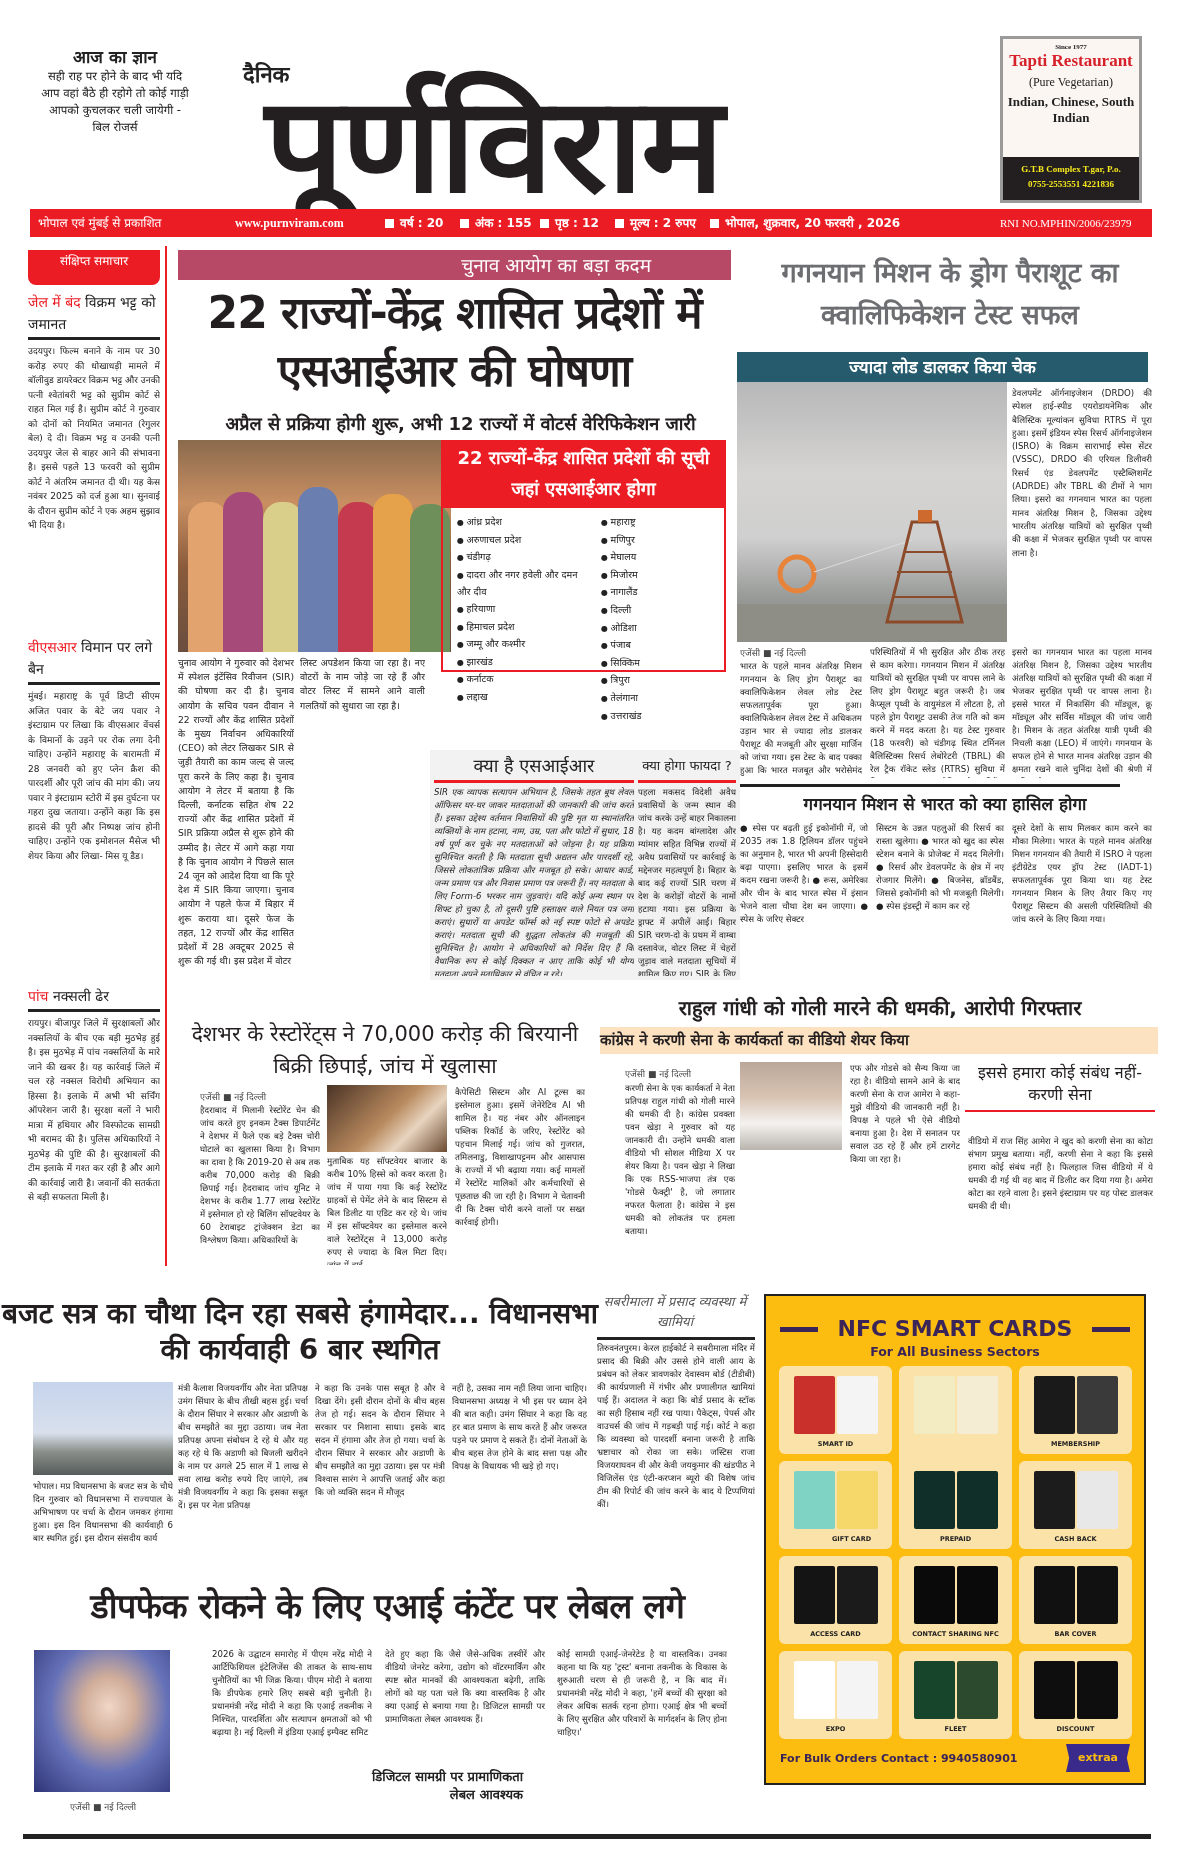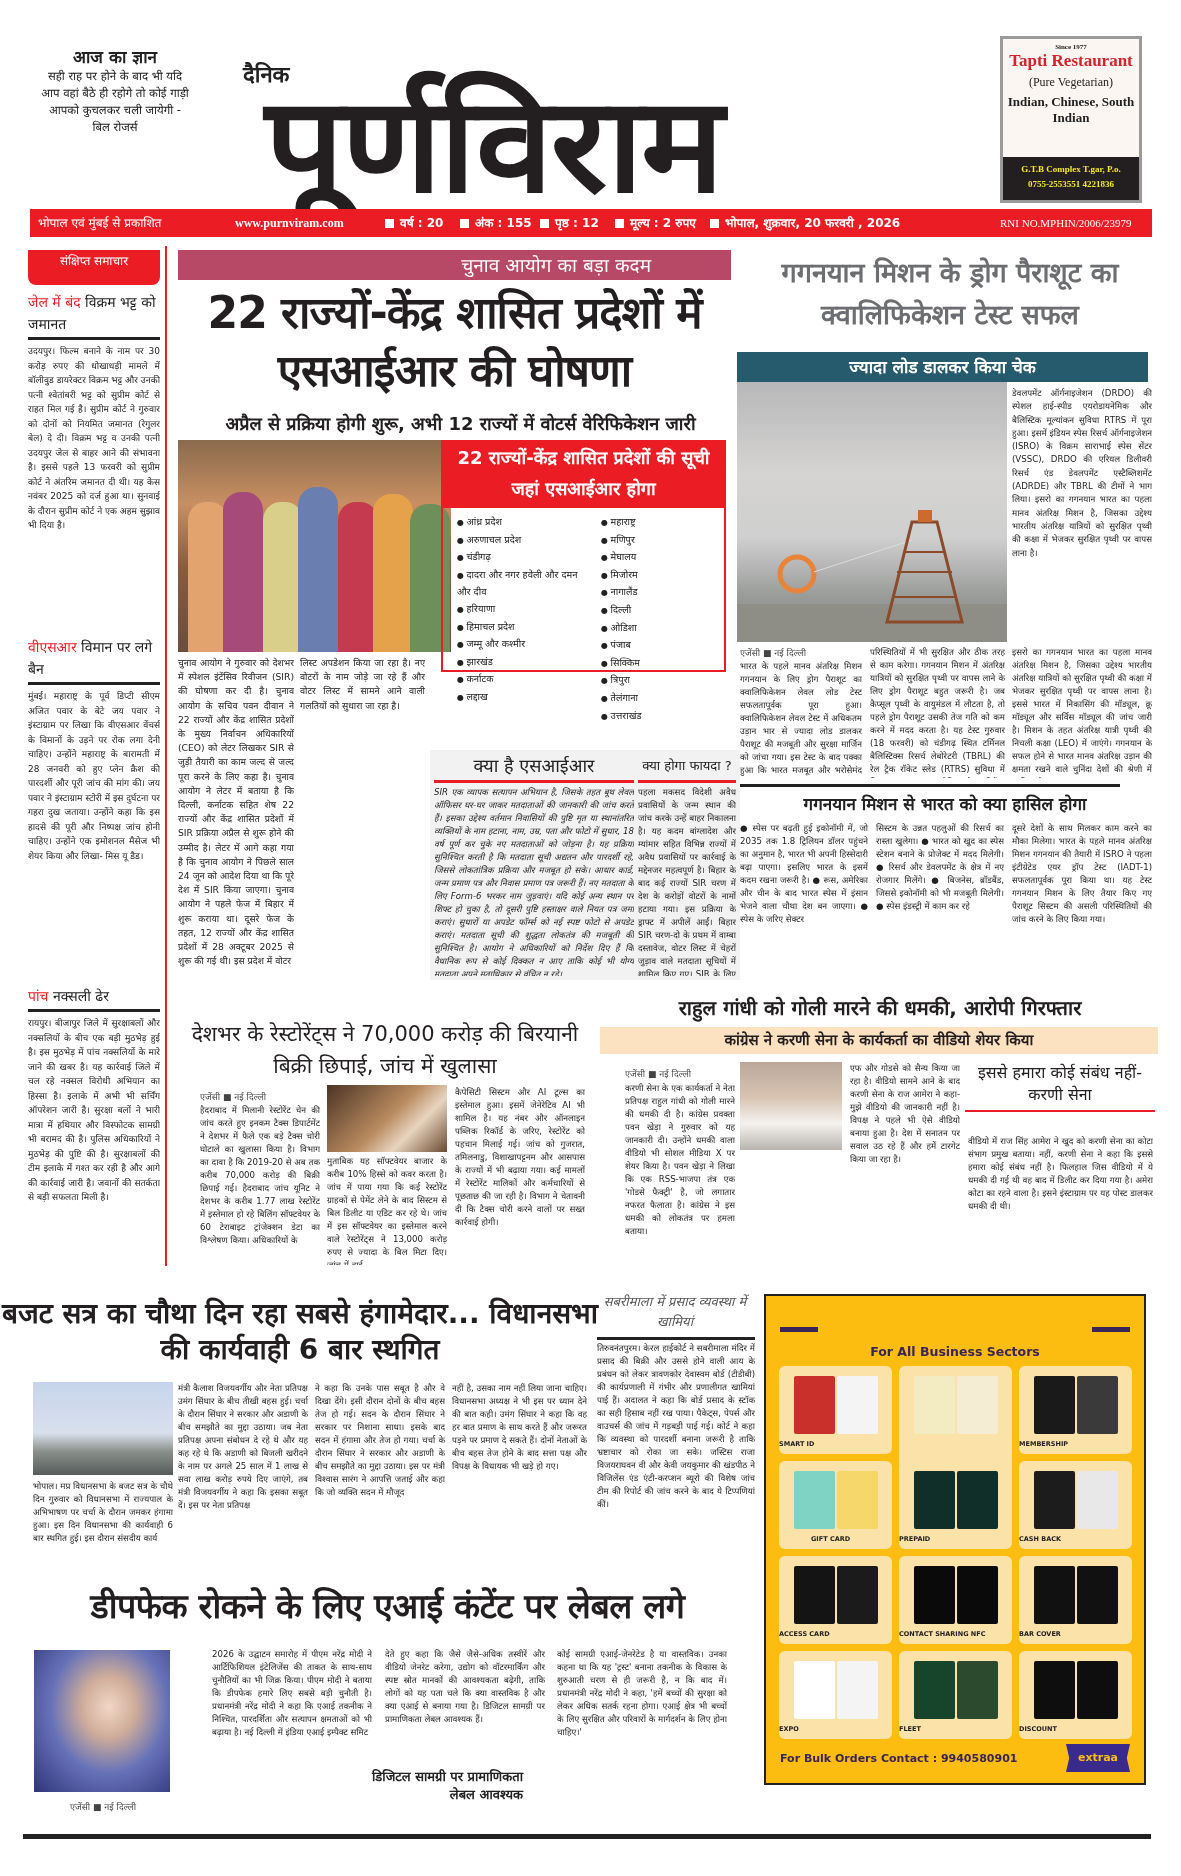--- a/index.html
+++ b/index.html
@@ -55,34 +55,34 @@
 
 #gag-h{left:740px;top:252px;width:420px;font-size:27px;line-height:42px;font-weight:bold;color:#6d6e71;text-align:center}
 #gag-band{left:737px;top:352px;width:411px;height:30px;background:#255b6d;color:#fff;text-align:center;font-size:17px;font-weight:bold;line-height:30px}
 #gag-photo{left:737px;top:382px;width:270px;height:260px;background:linear-gradient(180deg,#b7b7b9 0%,#d5d4d2 35%,#cfcfcf 60%,#9a9c9a 82%,#7f7f78 100%);overflow:hidden}
 #gag-div{left:740px;top:784px;width:380px;height:3px;background:#222}
 #gag-h2{left:740px;top:790px;width:410px;font-size:17px;font-weight:bold;text-align:center;line-height:28px}
 
 
 #biryani-h{left:175px;top:1018px;width:420px;font-size:21px;line-height:32px;text-align:center;color:#231f20}
 #rahul-h{left:600px;top:995px;width:560px;font-size:20px;line-height:26px;font-weight:bold;text-align:center;color:#231f20}
-#rahul-band{left:600px;top:1027px;width:558px;height:27px;background:#fde2c2;font-size:15px;font-weight:bold;line-height:27px;text-align:center;color:#231f20}
+#rahul-band{left:600px;top:1027px;width:558px;height:27px;background:#fde2c2;font-size:15px;font-weight:bold;line-height:27px;text-align:left;color:#231f20}
 #karni-h{left:965px;top:1062px;width:190px;font-size:16px;line-height:22px;text-align:center;color:#231f20;border-bottom:2px solid #ec1c24;padding-bottom:4px}
 
 
 #budget-h{left:0;top:1296px;width:600px;font-size:28px;line-height:36px;font-weight:bold;text-align:center;color:#231f20}
 #budget-photo{left:33px;top:1382px;width:140px;height:93px;background:linear-gradient(180deg,#c6d4ec 0%,#d8e0ec 55%,#8a8f8a 75%,#565c5c 100%)}
 #sabri-h{left:595px;top:1292px;width:160px;font-size:13px;line-height:20px;text-align:center;color:#555;font-style:italic}
 #sabri-bar{left:597px;top:1337px;width:158px;height:3px;background:#222}
 #nfc2{left:764px;top:1294px;width:382px;height:491px;background:#fdbd10;border:2px solid #222;overflow:hidden}
 #nfc-title{position:absolute;left:0;top:20px;width:100%;text-align:center;font-size:22px;font-weight:bold;color:#3a2458}
 #nfc-sub{position:absolute;left:0;top:48px;width:100%;text-align:center;font-size:12.5px;font-weight:bold;color:#3a2458}
 .nfc-dash{position:absolute;top:31px;width:38px;height:5px;background:#3a2458}
 .nfc-cell{position:absolute;width:113px;height:100px;background:#fbe2a9;border-radius:6px}
-.nfc-cell .lbl{position:absolute;left:0;right:0;bottom:8px;font-size:6.5px;font-weight:bold;color:#222}
+.nfc-cell .lbl{position:absolute;left:0;right:0;bottom:8px;text-align:center;font-size:6.5px;font-weight:bold;color:#222}
 .nfc-cell .cd{position:absolute;top:10px;height:68px;width:41px;border-radius:2px}
 #nfc-foot{position:absolute;left:14px;top:456px;font-size:11px;font-weight:bold;color:#3a2458}
 #extraa{position:absolute;left:300px;top:448px;width:64px;height:28px;background:#3a2a8c;color:#fdbd10;font-size:11px;font-weight:bold;line-height:28px;text-align:center;clip-path:polygon(0 0,100% 0,95% 50%,100% 100%,0 100%,5% 50%)}
 
 
 #deep-h{left:20px;top:1584px;width:735px;font-size:34px;line-height:44px;font-weight:bold;color:#231f20;text-align:center;letter-spacing:-0.5px}
 #modi-photo{left:34px;top:1650px;width:136px;height:142px;background:radial-gradient(ellipse at 55% 40%,#f1d7c6 0%,#d0ad9a 25%,#6672b8 55%,#2f3478 100%)}
 #foot-bar{left:23px;top:1834px;width:1128px;height:5px;background:#222}
 </style>
 </head>
@@ -239,20 +239,21 @@
 <div class="col body-txt" style="left:315px;top:1382px;width:130px;height:190px;font-size:8.6px;line-height:13px">ने कहा कि उनके पास सबूत है और वे दिखा देंगे। इसी दौरान दोनों के बीच बहस तेज हो गई। सदन के दौरान सिंघार ने सरकार पर निशाना साधा। इसके बाद सदन में हंगामा और तेज हो गया। चर्चा के दौरान सिंघार ने सरकार और अडाणी के बीच समझौते का मुद्दा उठाया। इस पर मंत्री विश्वास सारंग ने आपत्ति जताई और कहा कि जो व्यक्ति सदन में मौजूद</div>
 <div class="col body-txt" style="left:452px;top:1382px;width:135px;height:190px;font-size:8.6px;line-height:13px">नहीं है, उसका नाम नहीं लिया जाना चाहिए। विधानसभा अध्यक्ष ने भी इस पर ध्यान देने की बात कही। उमंग सिंघार ने कहा कि वह हर बात प्रमाण के साथ करते हैं और जरूरत पड़ने पर प्रमाण दे सकते हैं। दोनों नेताओं के बीच बहस तेज होने के बाद सत्ता पक्ष और विपक्ष के विधायक भी खड़े हो गए।</div>
 
 <div class="abs" id="sabri-h">सबरीमाला में प्रसाद व्यवस्था में खामियां</div>
 <div class="abs" id="sabri-bar"></div>
 <div class="col body-txt" style="left:597px;top:1342px;width:158px;height:230px;font-size:8.6px;line-height:13px">तिरुवनंतपुरम। केरल हाईकोर्ट ने सबरीमाला मंदिर में प्रसाद की बिक्री और उससे होने वाली आय के प्रबंधन को लेकर त्रावणकोर देवास्वम बोर्ड (टीडीबी) की कार्यप्रणाली में गंभीर और प्रणालीगत खामियां पाई हैं। अदालत ने कहा कि बोर्ड प्रसाद के स्टॉक का सही हिसाब नहीं रख पाया। पैकेट्स, पेपर्स और वाउचर्स की जांच में गड़बड़ी पाई गई। कोर्ट ने कहा कि व्यवस्था को पारदर्शी बनाना जरूरी है ताकि भ्रष्टाचार को रोका जा सके। जस्टिस राजा विजयराघवन वी और केवी जयकुमार की खंडपीठ ने विजिलेंस एंड एंटी-करप्शन ब्यूरो की विशेष जांच टीम की रिपोर्ट की जांच करने के बाद ये टिप्पणियां कीं।</div>
 
 <div class="abs" id="nfc2">
   <div class="nfc-dash" style="left:14px"></div>
   <div class="nfc-dash" style="right:14px"></div>
+  <div id="nfc-title">NFC SMART CARDS</div>
   <div id="nfc-sub">For All Business Sectors</div>
   <div id="nfc-grid">
       <div class="nfc-cell" style="left: 13px; top: 70px; height: 88px;">
         <div class="cd" style="left: 15px; height: 58px; background: rgb(201, 48, 44);"></div>
         <div class="cd" style="left: 58px; height: 58px; background: rgb(244, 244, 244);"></div>
         <div class="lbl" style="bottom: 6px;">SMART ID</div>
       </div>
       <div class="nfc-cell" style="left: 133px; top: 70px; height: 112px;">
         <div class="cd" style="left: 15px; height: 58px; background: rgb(243, 236, 194);"></div>
         <div class="cd" style="left: 58px; height: 58px; background: rgb(244, 236, 211);"></div>

